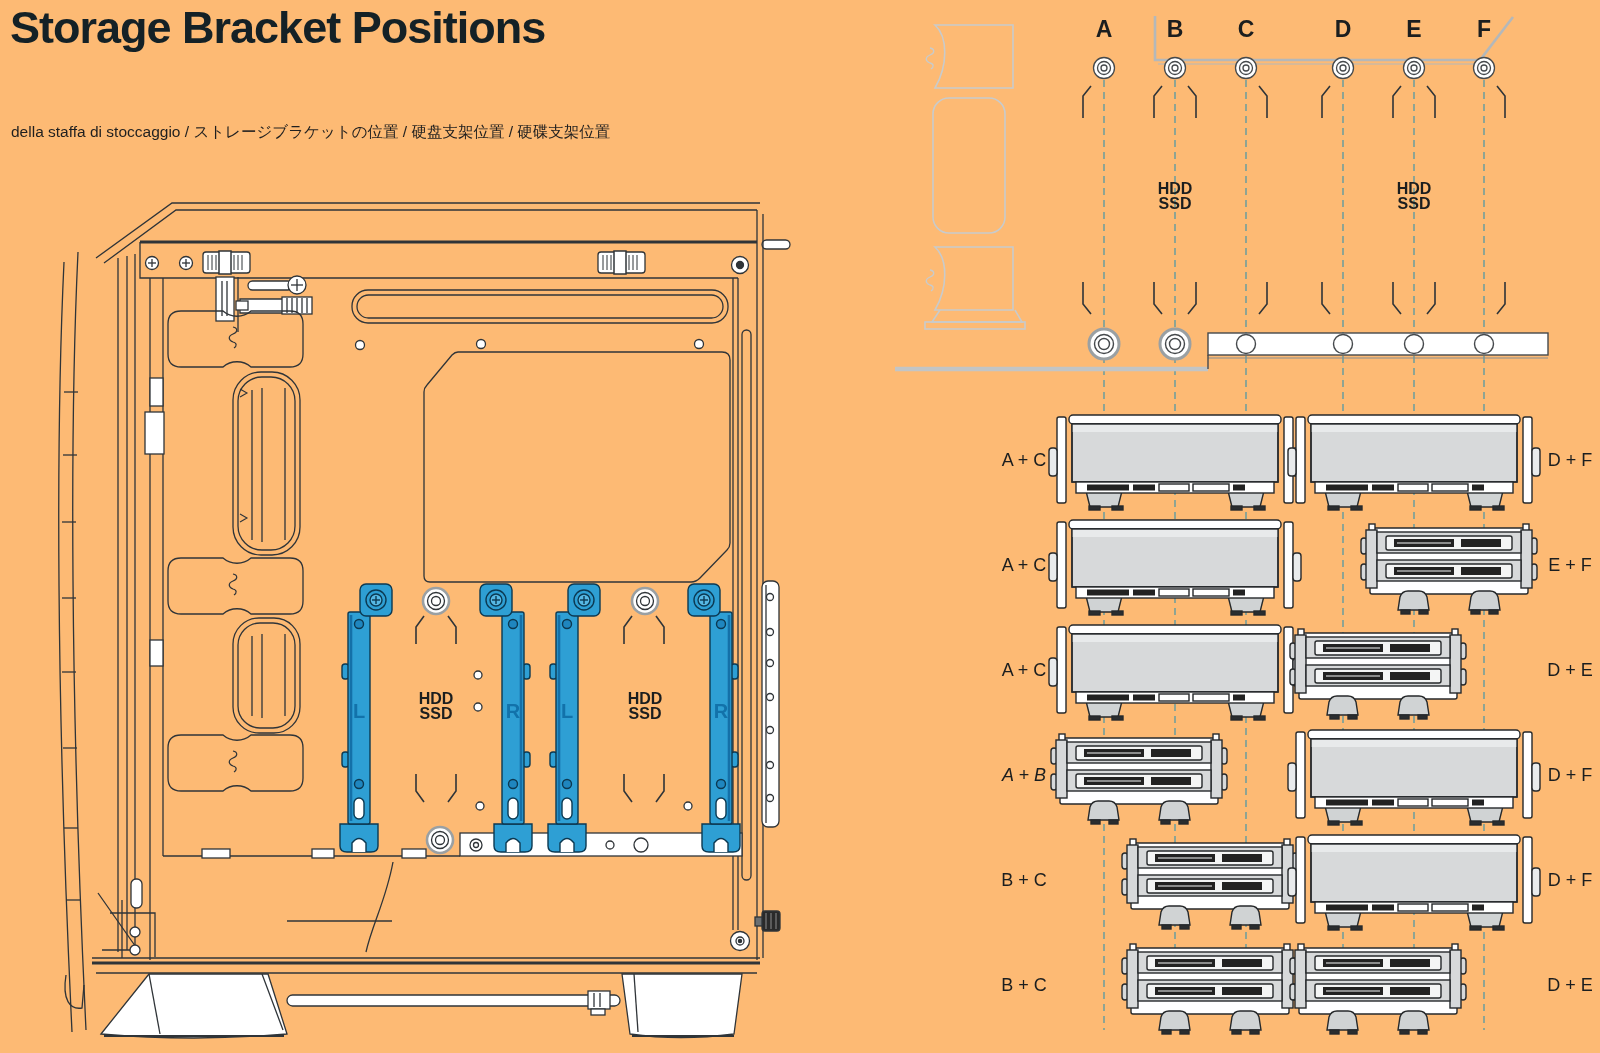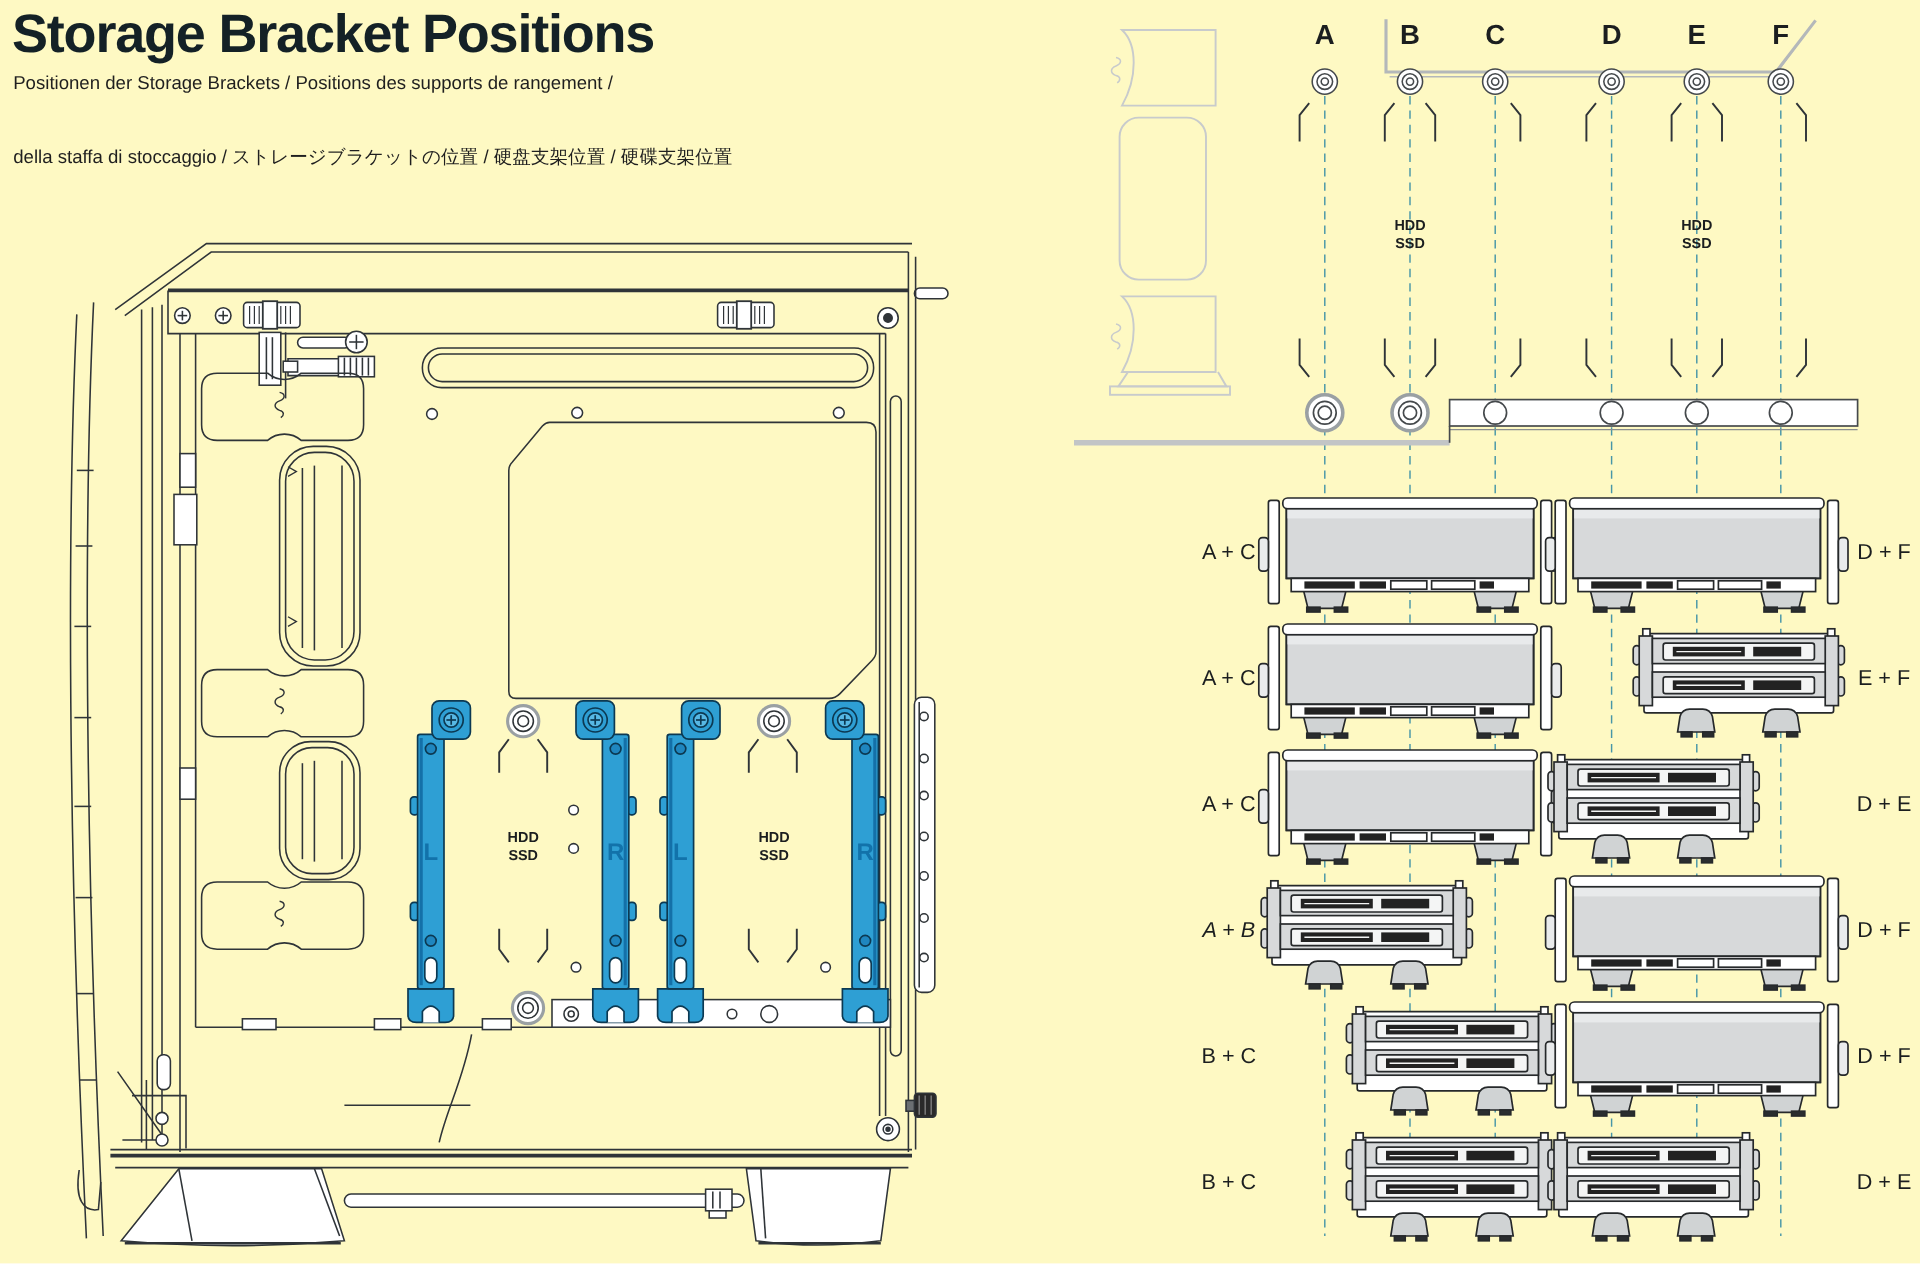--- a/index.html
+++ b/index.html
@@ -1,23 +1,23 @@
 <!DOCTYPE html>
 <html><head>
 <meta charset="utf-8">
 <style>
   html,body{margin:0;padding:0;background:#ffffff;}
-  .stage{position:relative;width:1600px;height:1053px;background:#fef9c3;overflow:hidden;
+  .stage{position:relative;width:1600px;height:1053px;background:#fdba74;overflow:hidden;
          font-family:"Liberation Sans", sans-serif;color:#15262c;}
   .art{position:absolute;left:0;top:0;}
   .abs{position:absolute;}
   .title{font-size:45px;font-weight:700;letter-spacing:-1px;color:#142126;white-space:nowrap;}
   .subtitle{font-size:15.5px;color:#1f1f1f;line-height:21px;white-space:nowrap;}
   .col-letter{width:44px;text-align:center;font-size:23px;font-weight:600;color:#1b1e1f;}
-  .hddssd{width:60px;text-align:center;font-size:12px;font-weight:700;color:#1b1e1f;line-height:15px;}
+  .hddssd{width:60px;text-align:center;font-size:16px;font-weight:700;color:#1b1e1f;line-height:15px;}
   .row-label{width:92px;height:26px;text-align:center;font-size:18px;font-weight:500;color:#1b1e1f;white-space:nowrap;}
   .lr-letter{width:26px;text-align:center;font-size:20px;font-weight:700;color:#1272aa;}
 </style>
 </head>
 <body>
 
 <div class="stage">
 
 <svg class="art" width="1600" height="1053" viewBox="0 0 1600 1053">
   <defs>
@@ -495,21 +495,20 @@
       <line x1="594" y1="993" x2="594" y2="1007"></line>
           <line x1="600" y1="993" x2="600" y2="1007"></line>
       <rect x="591" y="1009" width="14" height="6" fill="#ffffff"></rect>
       <line x1="104" y1="1036" x2="284" y2="1036" stroke-width="2.2"></line>
       <line x1="632" y1="1036" x2="734" y2="1036" stroke-width="2.2"></line>
     </g>
   </g>
 </svg>
 
 <div class="abs title" style="left:10px;top:2px;">Storage Bracket Positions</div>
-<div class="abs subtitle" style="left:11px;top:59px;">Positionen der Storage Brackets / Positions des supports de rangement /</div>
 <div class="abs subtitle" style="left:11px;top:101px;margin-top:20px;">della staffa di stoccaggio / ストレージブラケットの位置 / 硬盘支架位置 / 硬碟支架位置</div>
 
 <div class="abs col-letter" style="left:1082px;top:16px;">A</div>
 <div class="abs col-letter" style="left:1153px;top:16px;">B</div>
 <div class="abs col-letter" style="left:1224px;top:16px;">C</div>
 <div class="abs col-letter" style="left:1321px;top:16px;">D</div>
 <div class="abs col-letter" style="left:1392px;top:16px;">E</div>
 <div class="abs col-letter" style="left:1462px;top:16px;">F</div>
 
 <div class="abs hddssd" style="left:1145px;top:181px;">

